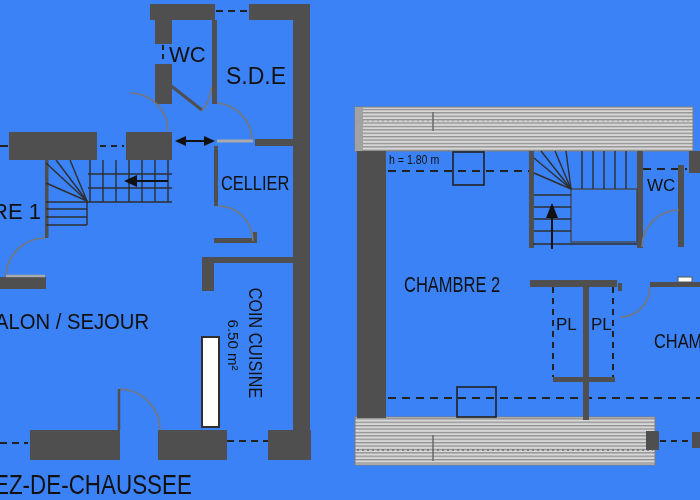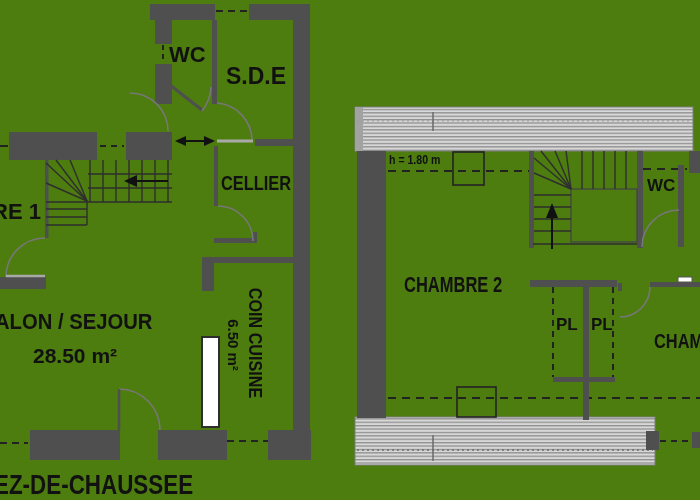--- a/index.html
+++ b/index.html
@@ -1,18 +1,18 @@
 <!DOCTYPE html>
 <html><head>
 <meta charset="utf-8">
 <style>
   html,body{margin:0;padding:0;background:#ffffff;}
   #canvas{
-    position:relative;width:700px;height:500px;background:#4d7c0f;overflow:hidden;
-    font-family:"Liberation Sans",sans-serif;font-weight:bold;color:#111;
+    position:relative;width:700px;height:500px;background:#3b82f6;overflow:hidden;
+    font-family:"Liberation Sans",sans-serif;font-weight:normal;color:#111;
   }
   #plan-svg{position:absolute;left:0;top:0;}
   .lbl{position:absolute;white-space:nowrap;line-height:1;transform-origin:left top;}
   .lbl.ctr{transform-origin:center center;}
 </style>
 </head>
 <body>
 
 <div id="canvas">
 
@@ -175,21 +175,20 @@
       <line x1="552" y1="249" x2="552" y2="214" stroke="#111" stroke-width="2"></line>
       <polygon points="552,203 546,218 558,218" fill="#111"></polygon>
     </g>
   </svg>
 
   <div class="lbl" style="left:169px;top:44px;font-size:22px;">WC</div>
   <div class="lbl" style="left:226px;top:65px;font-size:23px;">S.D.E</div>
   <div class="lbl" style="left:221px;top:172px;font-size:21px;transform:scaleX(0.78);">CELLIER</div>
   <div class="lbl" style="left:-8px;top:201px;font-size:22px;">RE 1</div>
   <div class="lbl" style="left:-5px;top:311px;font-size:22px;transform:scaleX(0.92);">ALON / SEJOUR</div>
-  <div class="lbl" style="left:33px;top:345px;font-size:21px;">28.50 m²</div>
   <div class="lbl ctr" style="left:255px;top:343px;font-size:19px;transform:translate(-50%,-50%) rotate(90deg) scaleX(0.85);">COIN CUISINE</div>
   <div class="lbl ctr" style="left:233px;top:345px;font-size:15px;transform:translate(-50%,-50%) rotate(90deg);">6.50 m²</div>
   <div class="lbl" style="left:-6px;top:471px;font-size:28px;transform:scaleX(0.8);">EZ-DE-CHAUSSEE</div>
 
   <div class="lbl" style="left:389px;top:154px;font-size:12px;transform:scaleX(0.88);">h = 1.80 m</div>
   <div class="lbl" style="left:404px;top:274px;font-size:22px;transform:scaleX(0.75);">CHAMBRE 2</div>
   <div class="lbl" style="left:647px;top:177px;font-size:17px;">WC</div>
   <div class="lbl" style="left:556px;top:316px;font-size:17px;">PL</div>
   <div class="lbl" style="left:591px;top:316px;font-size:17px;">PL</div>
   <div class="lbl" style="left:654px;top:330px;font-size:21px;transform:scaleX(0.78);">CHAM</div>

